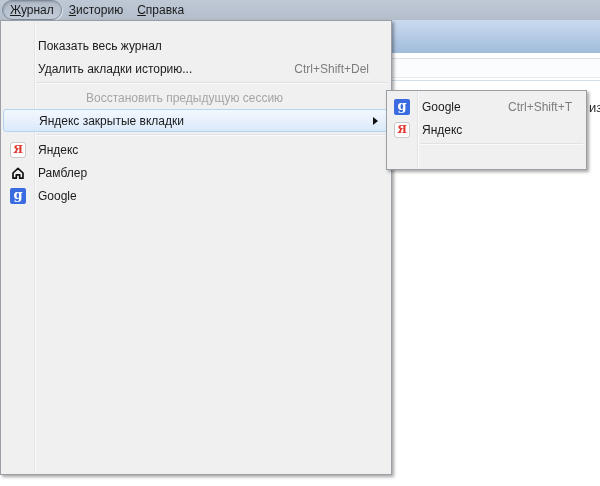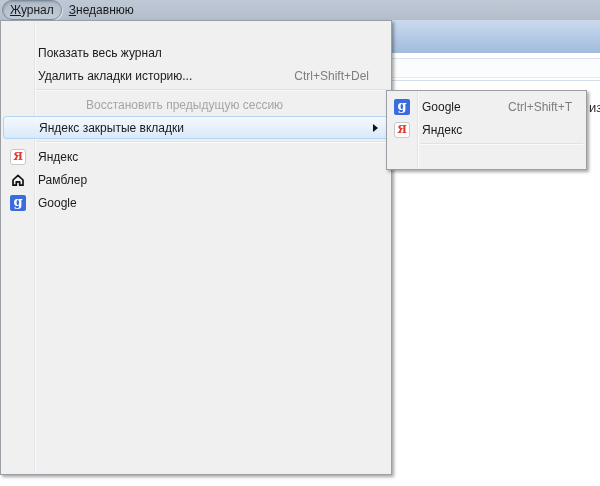--- a/index.html
+++ b/index.html
@@ -24,21 +24,21 @@
   .band-l2{position:absolute;left:0;top:77px;width:600px;height:1px;background:#e6ecf4;z-index:0;}
   .band-w3{position:absolute;left:0;top:78px;width:600px;height:2px;background:#ffffff;z-index:0;}
   .band-l3{position:absolute;left:0;top:80px;width:600px;height:1px;background:#d3deea;z-index:0;}
   .page-frag{position:absolute;left:589px;top:100px;z-index:0;color:#2a2a2a;font-size:13px;}
 
   
   .panel{position:absolute;background:#f0f0f1;border:1px solid #9a9fa5;box-sizing:border-box;
          box-shadow:2px 2px 3px rgba(0,0,0,0.35);}
   .panel .gutter-line{position:absolute;top:1px;bottom:1px;width:1px;background:#e2e3e4;}
   .panel .gutter-hl{position:absolute;top:1px;bottom:1px;width:1px;background:#fafafa;}
-  .main-menu{left:0;top:20px;width:392px;height:455px;z-index:2;padding-top:20px;}
+  .main-menu{left:0;top:20px;width:392px;height:455px;z-index:2;padding-top:13px;}
   .main-menu .gutter-line{left:33px;} .main-menu .gutter-hl{left:34px;}
   .sub-menu{left:386px;top:90px;width:201px;height:80px;z-index:3;padding-top:4px;}
   .sub-menu .gutter-line{left:30px;} .sub-menu .gutter-hl{left:31px;}
 
   .mi{position:relative;height:23px;display:flex;align-items:center;
       padding-left:37px;padding-right:22px;box-sizing:border-box;cursor:default;}
   .sub-menu .mi{padding-left:35px;padding-right:14px;}
   .mi-label{white-space:nowrap;overflow:hidden;}
   .mi-key{margin-left:auto;color:#7d7d7d;white-space:nowrap;padding-left:18px;}
   .mi.disabled .mi-label{color:#a5a5a5;margin-left:48px;}
@@ -73,21 +73,24 @@
   <div class="band-l2"></div>
   <div class="band-w3"></div>
   <div class="band-l3"></div>
   <div class="page-frag">из</div>
 
   <div class="menubar">
     <div class="mb-item pressed">
       <span><u>Ж</u><span>урнал</span></span>
     </div>
     <div class="mb-item">
-      <span><u>З</u><span>недавнюю</span></span>
+      <span><u>З</u><span>историю</span></span>
+    </div>
+    <div class="mb-item">
+      <span><u>С</u><span>правка</span></span>
     </div>
   </div>
 
   <div class="panel main-menu">
     <div class="gutter-line"></div>
     <div class="gutter-hl"></div>
 
     <div class="mi">
       <span class="mi-label">Показать весь журнал</span>
     </div>

